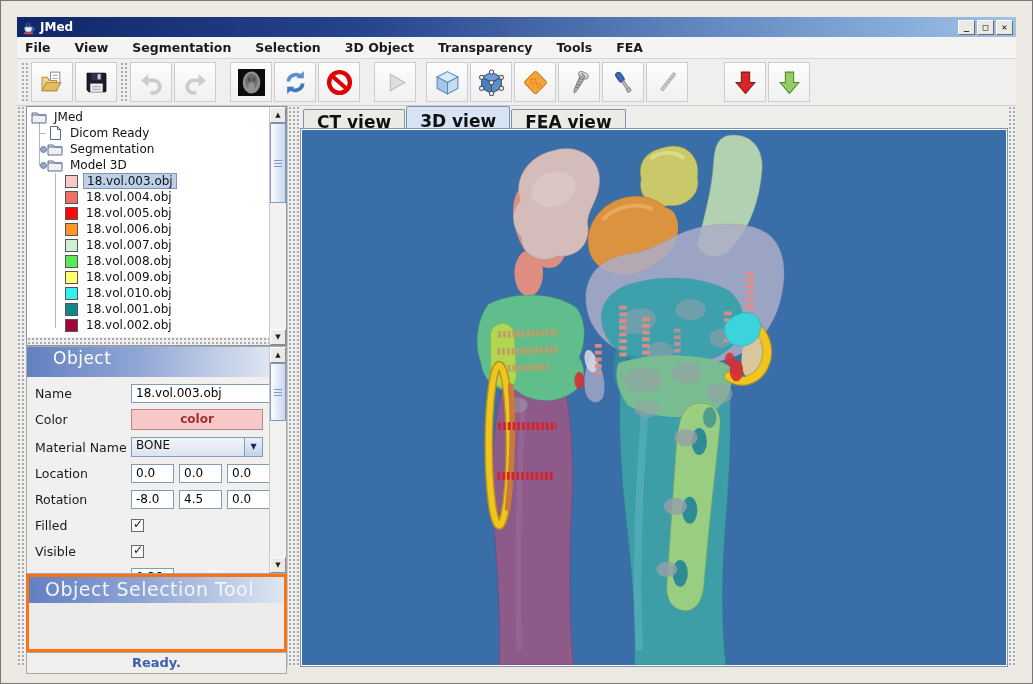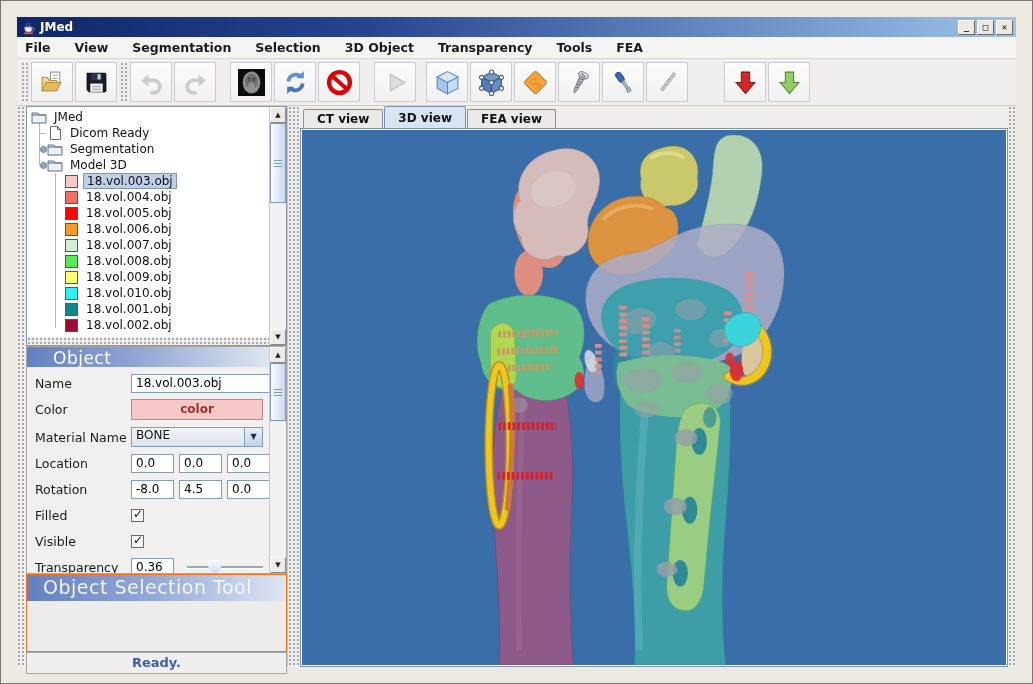--- a/index.html
+++ b/index.html
@@ -58,21 +58,21 @@
             font-size:7px; color:#222; text-align:center; line-height:14px; }
   .sb-thumb { margin:0 0; background:linear-gradient(90deg,#FDFEFF,#C6D7F0); border:1px solid #8098C8;
               display:flex; flex-direction:column; align-items:center; justify-content:center; gap:2px; }
   .sb-thumb i { display:block; width:8px; height:1px; background:#8098C8; }
   .hscroll { height:8px; background-color:#EFEEEA;
              background-image:radial-gradient(circle,#A9A9B6 0.9px,transparent 1px); background-size:4px 4px; }
 
   
   .object-panel { height:228px; flex:0 0 228px; border:1px solid #A8A8A8; background:#F1F0EE; display:flex; }
   .obj-body { flex:1; overflow:hidden; }
-  .panel-header { height:20px; background:linear-gradient(90deg,#6380C2 0%,#8FA5D4 45%,#DEE6F2 100%);
+  .panel-header { height:30px; background:linear-gradient(90deg,#6380C2 0%,#8FA5D4 45%,#DEE6F2 100%);
                   color:#fff; font-size:17px; letter-spacing:0.5px; padding:1px 0 0 26px; }
   .frow { display:flex; align-items:center; margin:6px 6px 0 8px; height:20px; }
   .frow .flabel { width:96px; flex:0 0 96px; font-size:12.5px; color:#1A1A1A; }
   .tfield { border:1px solid #7F9DB9; background:#fff; font-size:12px; height:19px; padding:1px 4px;
             font-family:"DejaVu Sans",sans-serif; }
   .w140 { width:139px; } .w44 { width:43px; margin-right:5px; }
   .color-btn { width:139px; height:21px; background:#F8C8C8; border:1px solid #B48A8A;
                font-size:12px; font-weight:bold; color:#A03030; text-align:center; line-height:19px; }
   .combo { width:139px; height:20px; border:1px solid #7F9DB9; background:linear-gradient(#F2F4F8,#DDE3EE);
            display:flex; align-items:flex-start; }
@@ -83,31 +83,31 @@
   .checkbox.checked::after { content:"✓"; position:absolute; left:1px; top:-3px; font-size:12px; font-weight:bold; color:#111; }
   .slider { position:relative; width:88px; height:16px; margin-left:8px; }
   .slider .track { position:absolute; top:7px; left:0; right:0; height:3px; background:#9AA8C0;
                    border-bottom:1px solid #fff; }
   .slider .thumb { position:absolute; top:1px; width:13px; height:15px; margin-left:-6px;
                    background:linear-gradient(#F6FAFF,#C8D8F0);
                    clip-path:polygon(0 0,100% 0,100% 55%,50% 100%,0 55%);
                    filter:drop-shadow(0 0 0.7px #4A6AAF); }
 
   
-  .seltool-panel { height:78px; flex:0 0 78px; border:1px solid #f97316; background:#EDECEA;
+  .seltool-panel { height:78px; flex:0 0 78px; border:3px solid #f97316; background:#EDECEA;
                    display:flex; flex-direction:column; }
   .seltool-header { height:26px; background:linear-gradient(90deg,#6380C2 0%,#8FA5D4 45%,#DEE6F2 100%);
                     color:#F2F5FB; font-size:19px; letter-spacing:0.5px; padding:1px 0 0 16px; }
   .ready-bar { height:22px; flex:0 0 22px; background:#F0EFED; border:1px solid #ABA9A4;
                text-align:center; font-size:13px; font-weight:bold; color:#3A5FAE; line-height:19px; }
 
   
   .right-col { flex:1; display:flex; flex-direction:column; background:#EFEEEB; min-width:0; }
   .tabs { height:22px; flex:0 0 22px; display:flex; align-items:flex-end; padding-left:3px; }
-  .tab { padding:2px 13px 3px 13px; font-size:12px; font-weight:bold; color:#111;
+  .tab { padding:2px 13px 3px 13px; font-size:17px; font-weight:bold; color:#111;
          border:1px solid #7E92AC; border-bottom:none; background:#EBEAE7; margin-right:1px; height:19px;
          border-radius:2px 2px 0 0; }
   .tab.active { background:#D6E4F4; height:22px; padding-top:4px; }
   .canvas-wrap { flex:1; border:1px solid #7E92AC; box-shadow:inset 0 0 0 1px #FFFFFF; background:#3A6EA8;
                  min-height:0; position:relative; }
   .canvas-wrap svg { position:absolute; inset:1px; width:calc(100% - 2px); height:calc(100% - 2px); }
 </style>
 </head>
 <body>
 

